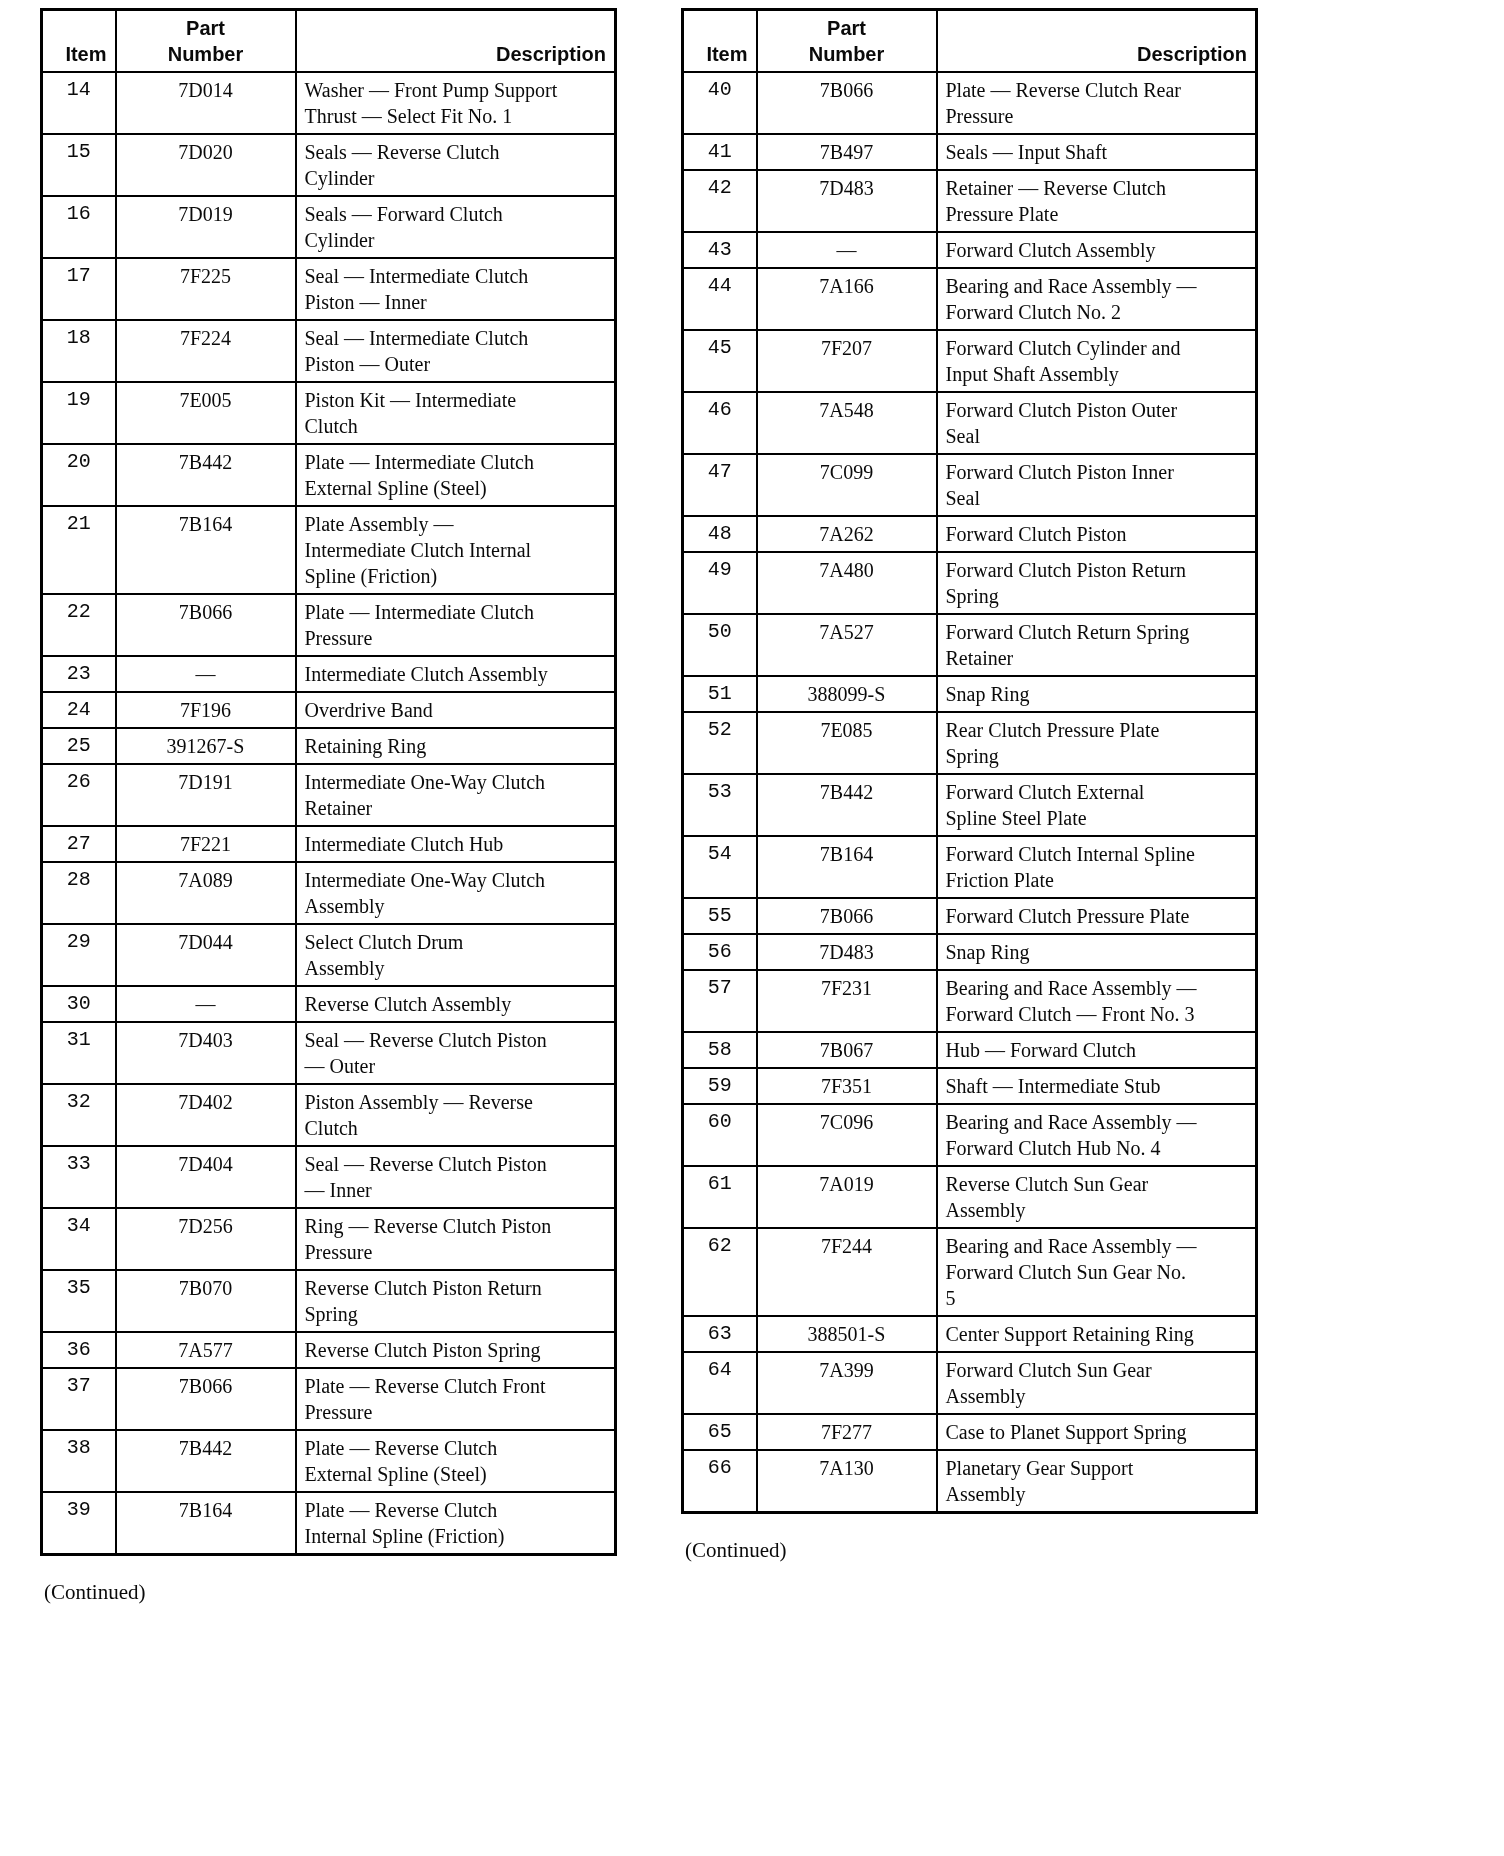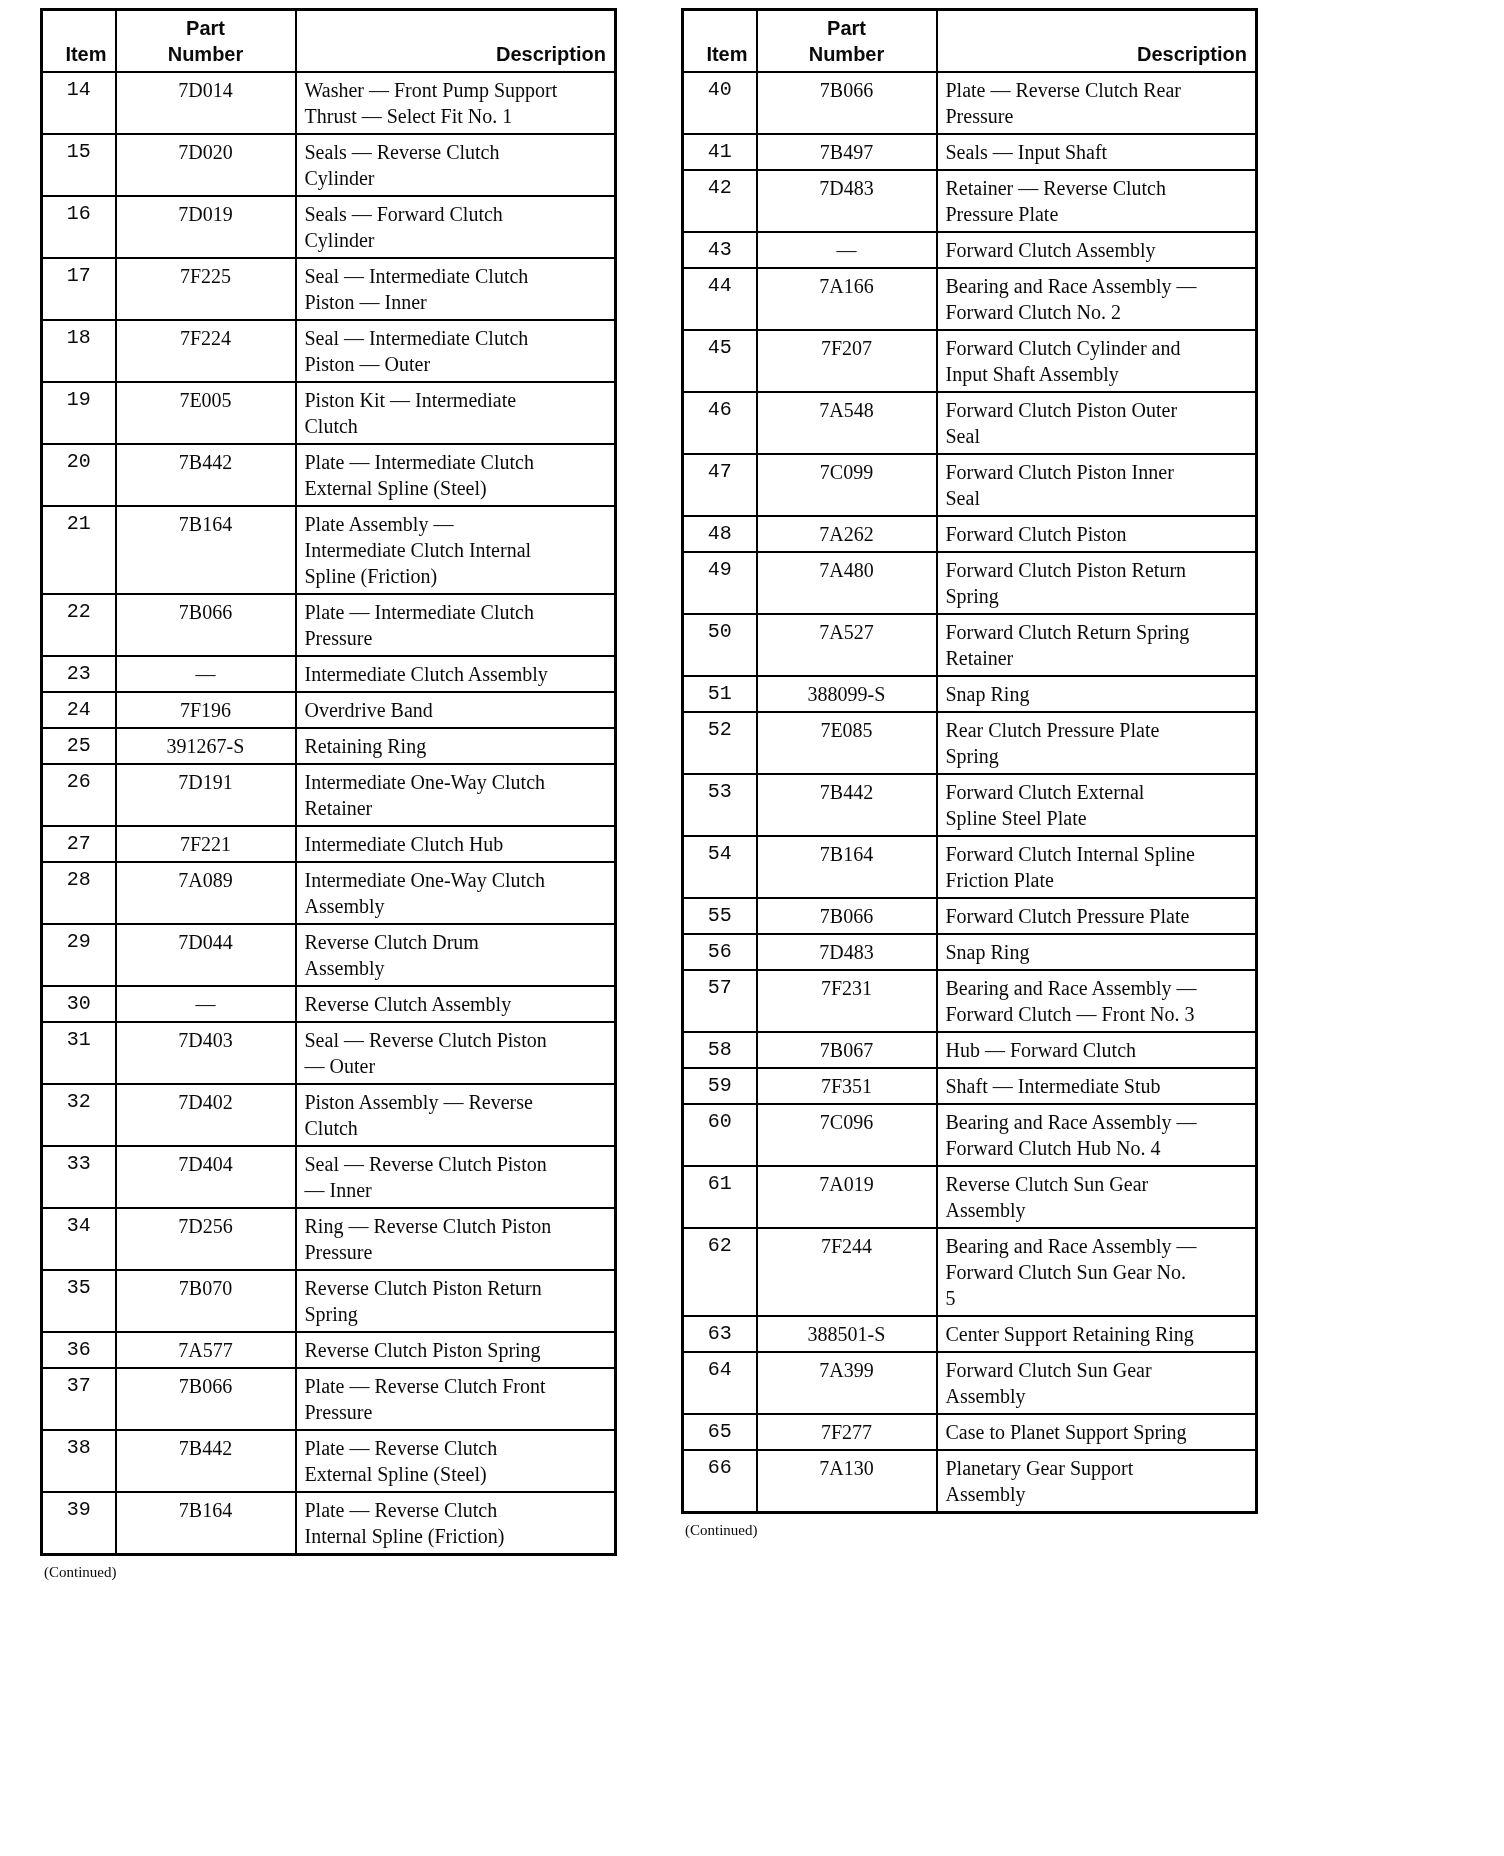--- a/index.html
+++ b/index.html
@@ -45,22 +45,22 @@
     height: 62px;
   }
   th.th-item { vertical-align: bottom; }
   th.th-part { text-align: center; vertical-align: middle; margin-top: 40px; }
   th.th-desc { vertical-align: bottom; }
   td { vertical-align: top; }
   td.td-item { text-align: center; font-family: Liberation Mono, monospace; }
   td.td-part { text-align: center; }
   td.td-desc { white-space: pre-line; }
   .continued {
-    font-size: 15px;
-    margin-top: 8px;
+    font-size: 21px;
+    margin-top: 24px;
     padding-left: 4px;
     font-family: "Liberation Serif", serif;
   }
 </style>
 </head>
 <body>
 
 <div class="page">
   <div class="tables">
 
@@ -163,21 +163,21 @@
             </tr>
             <tr>
               <td class="td-item">28</td>
               <td class="td-part">7A089</td>
               <td class="td-desc">Intermediate One-Way Clutch
 Assembly</td>
             </tr>
             <tr>
               <td class="td-item">29</td>
               <td class="td-part">7D044</td>
-              <td class="td-desc">Reverse Clutch Drum
+              <td class="td-desc">Select Clutch Drum
 Assembly</td>
             </tr>
             <tr>
               <td class="td-item">30</td>
               <td class="td-part">—</td>
               <td class="td-desc">Reverse Clutch Assembly</td>
             </tr>
             <tr>
               <td class="td-item">31</td>
               <td class="td-part">7D403</td>

